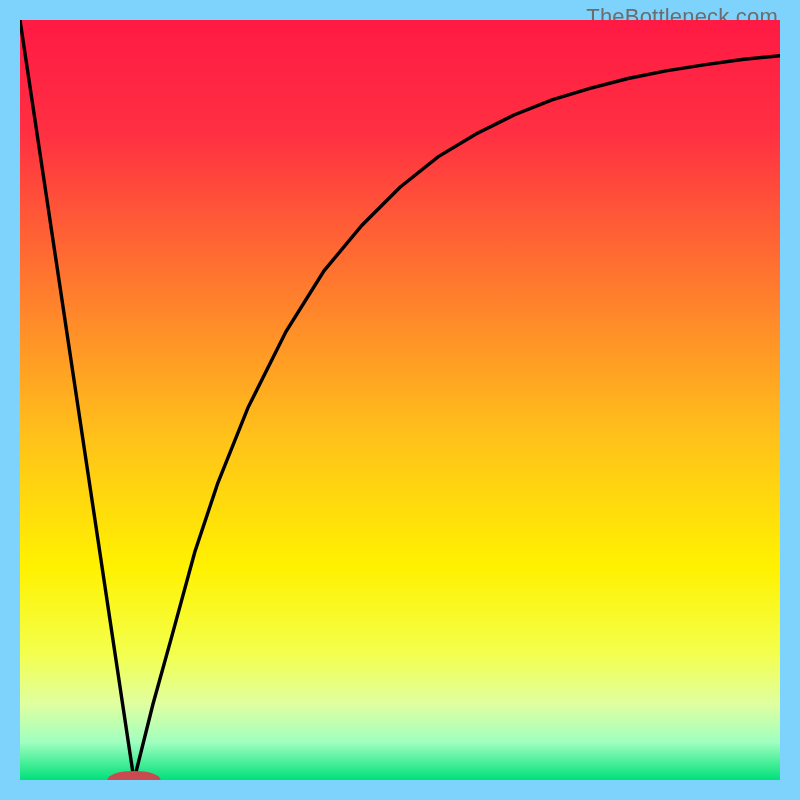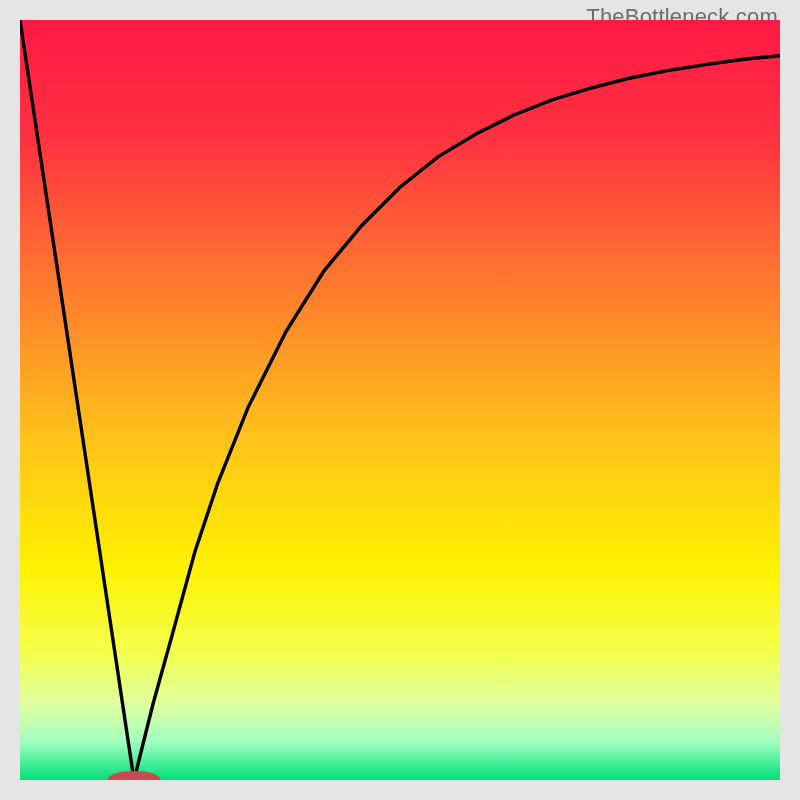--- a/index.html
+++ b/index.html
@@ -8,21 +8,21 @@
     width: 800px;
     height: 800px;
     overflow: hidden;
     background: #000;
     font-family: Arial, Helvetica, sans-serif;
   }
   .frame {
     position: relative;
     width: 800px;
     height: 800px;
-    background: #e5e5e5;
+    background: #7dd3fc;
   }
   .plot {
     position: absolute;
     top: 20px;
     left: 20px;
     width: 760px;
     height: 760px;
     overflow: hidden;
   }
   .gradient {

